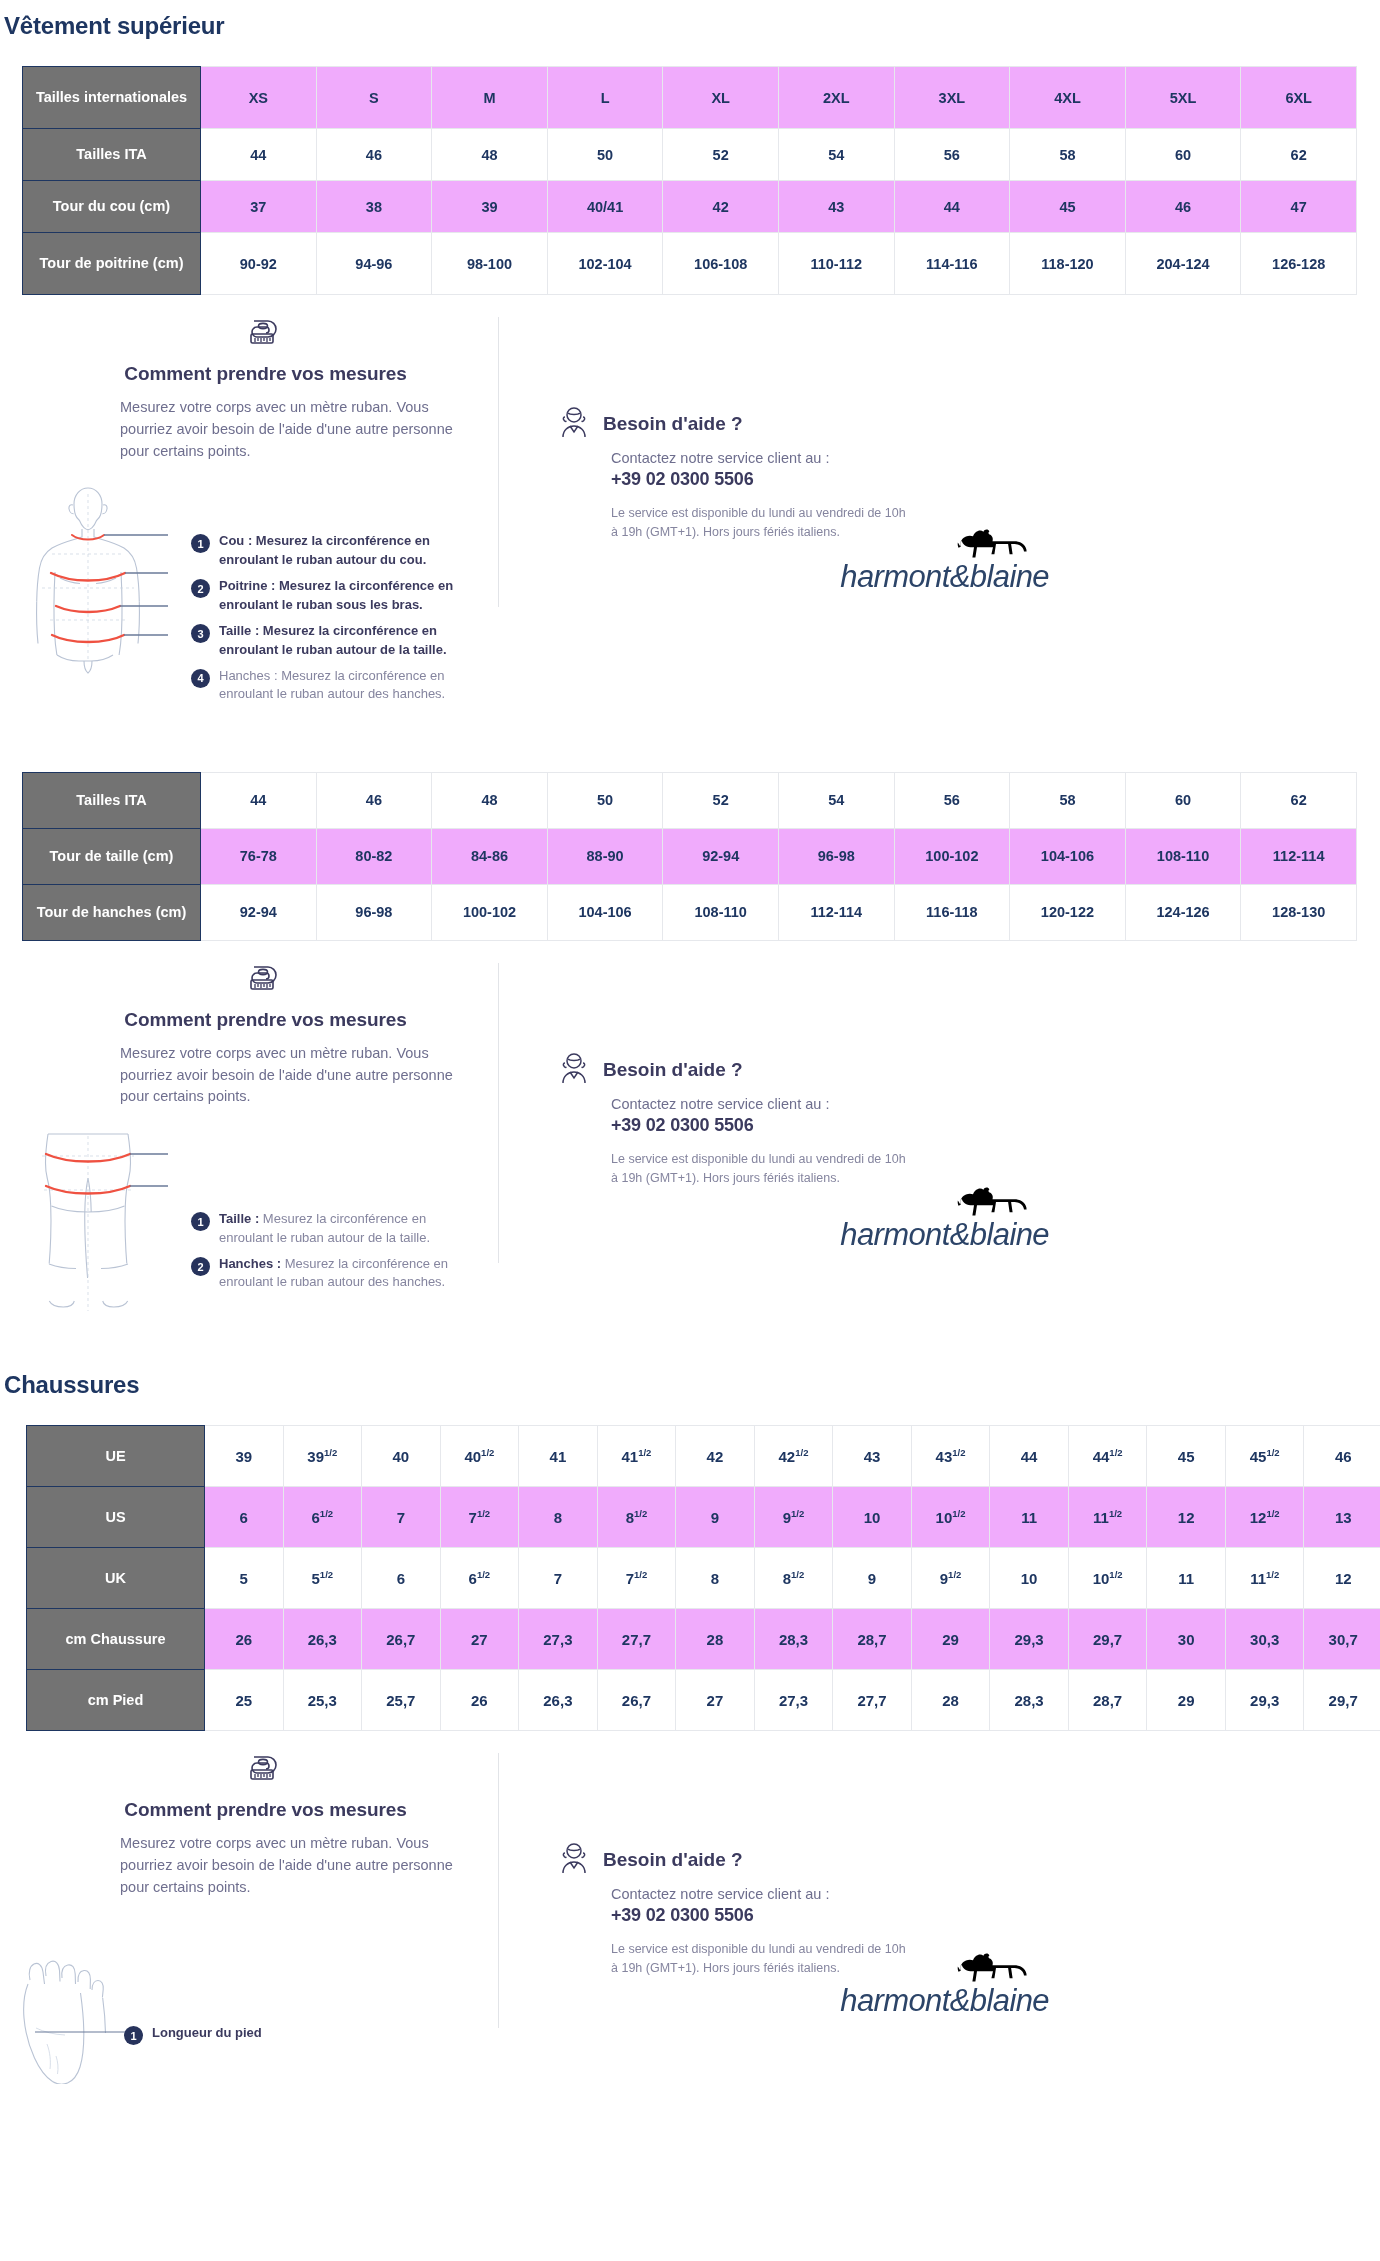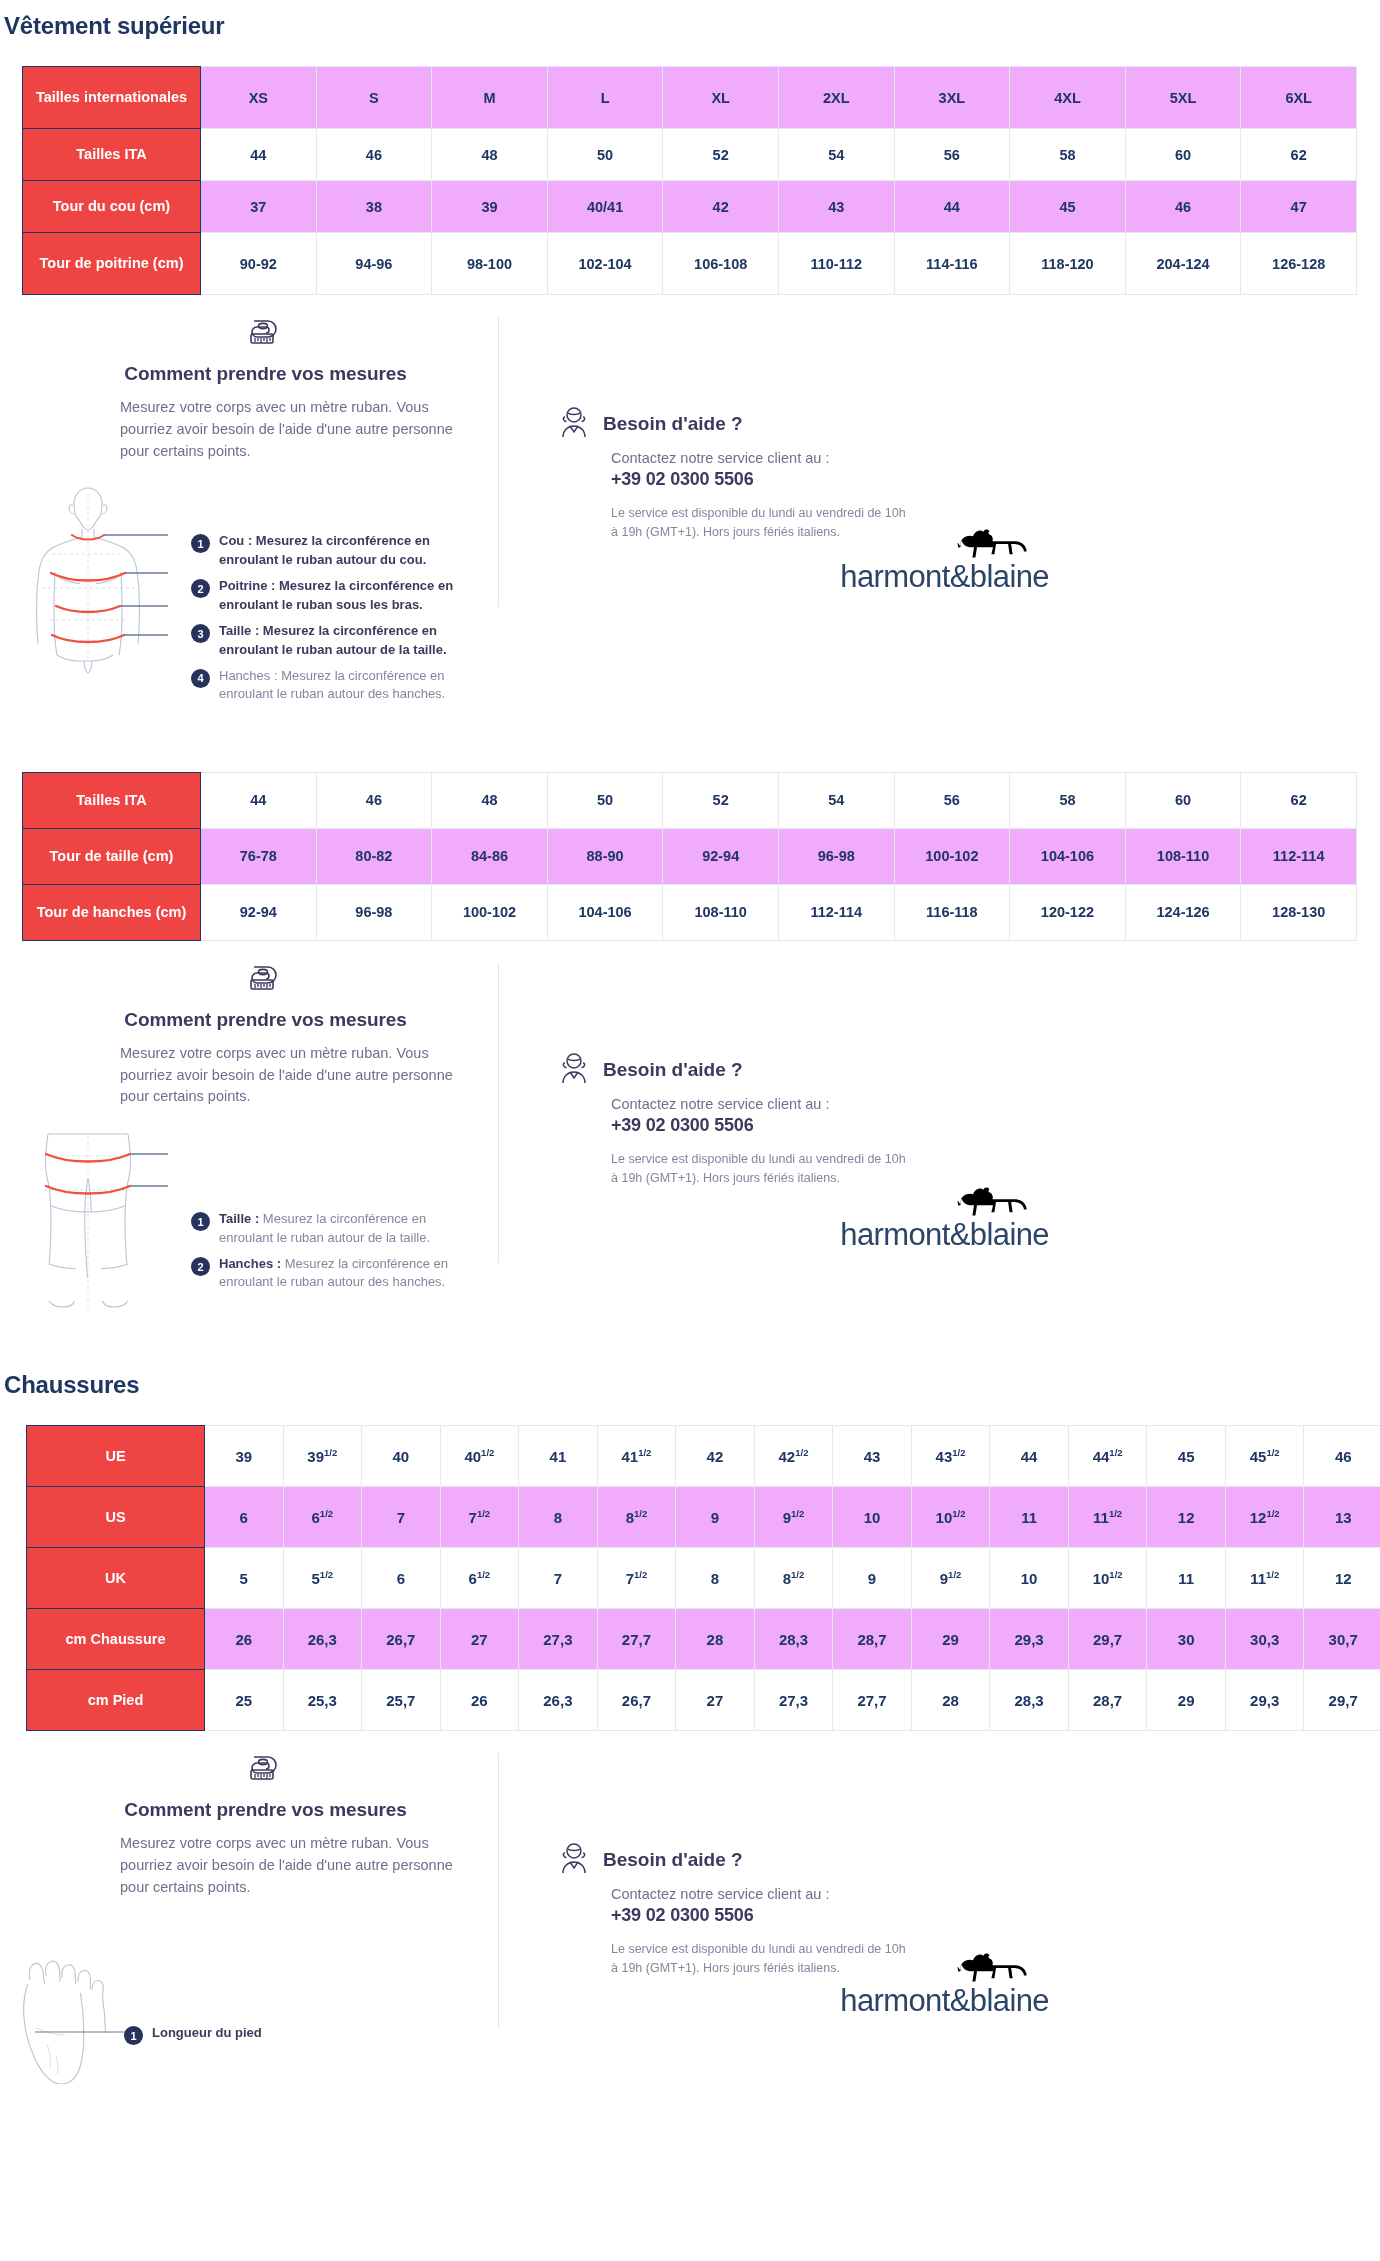--- a/index.html
+++ b/index.html
@@ -36,21 +36,21 @@
   table.size-table td, table.size-table th {
     border: 1px solid #e6e8ec;
     text-align: center;
     vertical-align: middle;
     font-size: 14.5px;
     font-weight: 700;
     color: #1e3661;
     padding: 0 2px;
   }
   table.size-table th.rowhead {
-    background: #ef4444;
+    background: #737373;
     color: #ffffff;
     font-size: 14.5px;
     font-weight: 700;
     line-height: 1.25;
     border: 1px solid #1e3661;
     padding: 6px 8px;
   }
   tr.shade td { background: #f0abfc; margin-top: 21px; }
   tr.plain td { background: #ffffff; }
   .sup { font-size: 9.5px; vertical-align: super; line-height: 0; }
@@ -172,20 +172,21 @@
     font-size: 12.5px;
     line-height: 1.5;
     color: #85859f;
     max-width: 300px;
   }
 
   
   .logo-wrap {
     position: absolute;
     right: 30px;
+    font-style: italic;
   }
   .logo-word {
     font-family: "Liberation Sans", "DejaVu Sans", sans-serif;
     font-size: 31px;
     letter-spacing: -0.6px;
     color: #2c4468;
     font-weight: 400;
     line-height: 1;
   }
   .logo-dog { display: block; margin-left: 104px; margin-bottom: -4px; }

